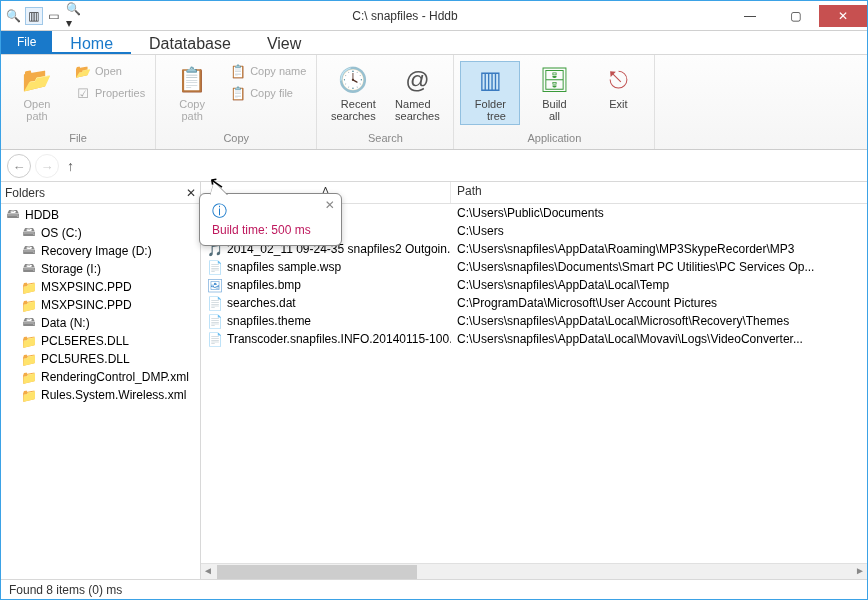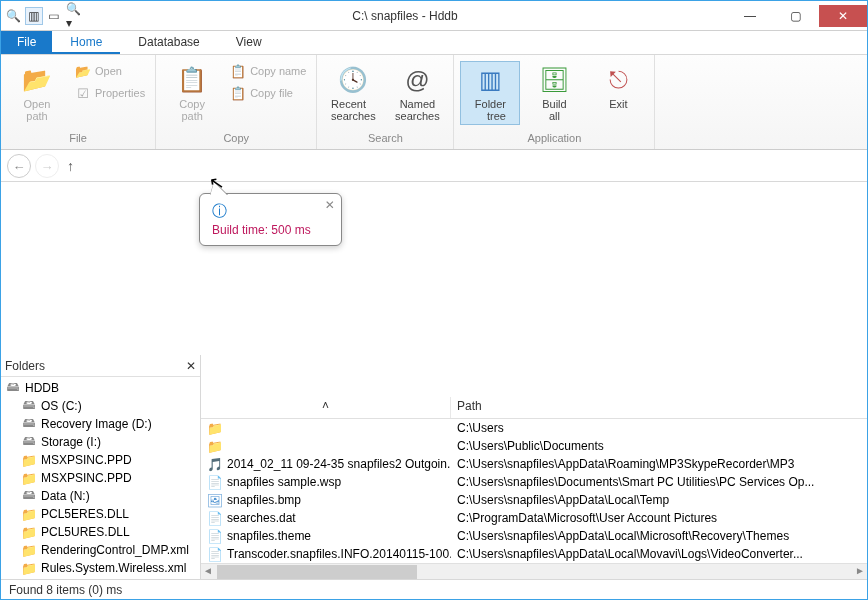--- a/index.html
+++ b/index.html
@@ -11,42 +11,42 @@
 .titlebar-icon.b1 { background: #e8f2fc; border: 1px solid #a0c8e8; }
 .title-text { flex: 1; text-align: center; font-size: 12px; color: #333; }
 .win-controls { display: flex; }
 .win-btn { width: 46px; height: 22px; display: flex; align-items: center; justify-content: center; font-size: 12px; }
 .win-min { color: #333; }
 .win-max { color: #333; }
 .win-close { background: #c75050; color: #fff; width: 48px; }
 
 .menubar { height: 24px; background: #ffffff; display: flex; align-items: stretch; border-bottom: 1px solid #d8d8d8; }
 .filetab { background: #1979ca; color: #fff; padding: 4px 16px; font-size: 12px; }
-.menutab { padding: 4px 18px; font-size: 12px; color: #333; }
+.menutab { padding: 4px 18px; font-size: 16px; color: #333; }
 .menutab.active { color: #1979ca; border-bottom: 2px solid #1979ca; background: #fff; }
 
 .ribbon { height: 95px; background: linear-gradient(#fdfdfd, #f5f5f5); display: flex; border-bottom: 1px solid #ccc; }
 .rgroup { display: flex; flex-direction: column; border-right: 1px solid #e0e0e0; padding: 2px 6px; }
 .rgroup-body { flex: 1; display: flex; align-items: flex-start; gap: 4px; padding-top: 4px; }
 .rgroup-label { text-align: center; font-size: 11px; color: #888; padding-bottom: 3px; }
 .rbtn-large { display: flex; flex-direction: column; align-items: center; width: 60px; padding: 2px; font-size: 11px; color: #444; border: 1px solid transparent; }
 .rbtn-large.disabled { color: #aaa; }
 .rbtn-large.active { background: #cde6f7; border: 1px solid #92c0e0; }
 .rbtn-large .ico { width: 32px; height: 32px; display: flex; align-items: center; justify-content: center; font-size: 24px; margin-bottom: 2px; }
 .rbtn-small { display: flex; align-items: center; gap: 4px; padding: 2px 4px; font-size: 11px; color: #444; }
 .rbtn-small.disabled { color: #aaa; }
 .rsmall-col { display: flex; flex-direction: column; gap: 2px; }
 .rbtn-small .sico { width: 16px; height: 16px; display: inline-flex; align-items: center; justify-content: center; font-size: 13px; }
 
 .navbar { height: 32px; display: flex; align-items: center; gap: 4px; padding: 0 6px; border-bottom: 1px solid #d8d8d8; }
 .navbtn { width: 24px; height: 24px; border: 1px solid #ccc; border-radius: 50%; display: flex; align-items: center; justify-content: center; font-size: 13px; color: #888; }
 .navup { color: #555; font-size: 14px; padding: 0 4px; }
 .addr { flex: 1; height: 22px; border: 1px solid #a8c8e0; padding: 2px 6px; font-size: 12px; display: flex; align-items: center; }
 
-.content { display: flex; height: 397px; align-items: flex-end; }
+.content { display: flex; height: 397px; }
 .folders-pane { width: 200px; border-right: 1px solid #d8d8d8; display: flex; flex-direction: column; }
 .pane-header { height: 22px; display: flex; align-items: center; justify-content: space-between; padding: 0 4px; border-bottom: 1px solid #e0e0e0; font-size: 12px; color: #333; }
 .tree { flex: 1; overflow-y: auto; padding: 2px 0; font-size: 12px; }
 .tree-item { display: flex; align-items: center; gap: 4px; padding: 1px 4px; white-space: nowrap; cursor: default; }
 .tree-item .tico { width: 16px; height: 16px; display: inline-flex; align-items: center; justify-content: center; font-size: 13px; }
 .indent1 { padding-left: 20px; }
 
 .list-pane { flex: 1; display: flex; flex-direction: column; }
 .list-header { height: 22px; display: flex; border-bottom: 1px solid #e0e0e0; font-size: 12px; color: #333; }
 .col-name { width: 250px; padding: 2px 6px; border-right: 1px solid #e8e8e8; text-align: center; }
@@ -142,26 +142,26 @@
           </div>
       </div>
     </div>
     <div class="rgroup-label">Copy</div>
   </div>
 
   <div class="rgroup">
     <div class="rgroup-body">
       <div class="rbtn-large">
         <span class="ico" style="color:#3a9a3a">🕓</span>
-        <span style="white-space:pre-line;text-align:left">Recent
+        <span style="white-space:pre-line;text-align:right">Recent
 searches</span>
       </div>
       <div class="rbtn-large">
         <span class="ico" style="color:#555">@</span>
-        <span style="white-space:pre-line;text-align:center">Named
+        <span style="white-space:pre-line;">Named
 searches</span>
       </div>
     </div>
     <div class="rgroup-label">Search</div>
   </div>
 
   <div class="rgroup">
     <div class="rgroup-body">
       <div class="rbtn-large active">
         <span class="ico" style="color:#3a7ac0">▥</span>
@@ -246,28 +246,28 @@
     <div class="list-header">
       <div class="col-name">˄</div>
       <div class="col-path">Path</div>
     </div>
     <div class="list-body" id="listbody">
         <div class="list-row">
           <div class="rname">
             <span class="fico icon-folder">📁</span>
             <span></span>
           </div>
-          <div class="rpath">C:\Users</div>
+          <div class="rpath">C:\Users\Public\Documents</div>
         </div>
         <div class="list-row">
           <div class="rname">
             <span class="fico icon-folder">📁</span>
             <span></span>
           </div>
-          <div class="rpath">C:\Users\Public\Documents</div>
+          <div class="rpath">C:\Users</div>
         </div>
         <div class="list-row">
           <div class="rname">
             <span class="fico icon-audio">🎵</span>
             <span>2014_02_11 09-24-35 snapfiles2 Outgoin...</span>
           </div>
           <div class="rpath">C:\Users\snapfiles\AppData\Roaming\MP3SkypeRecorder\MP3</div>
         </div>
         <div class="list-row">
           <div class="rname">

